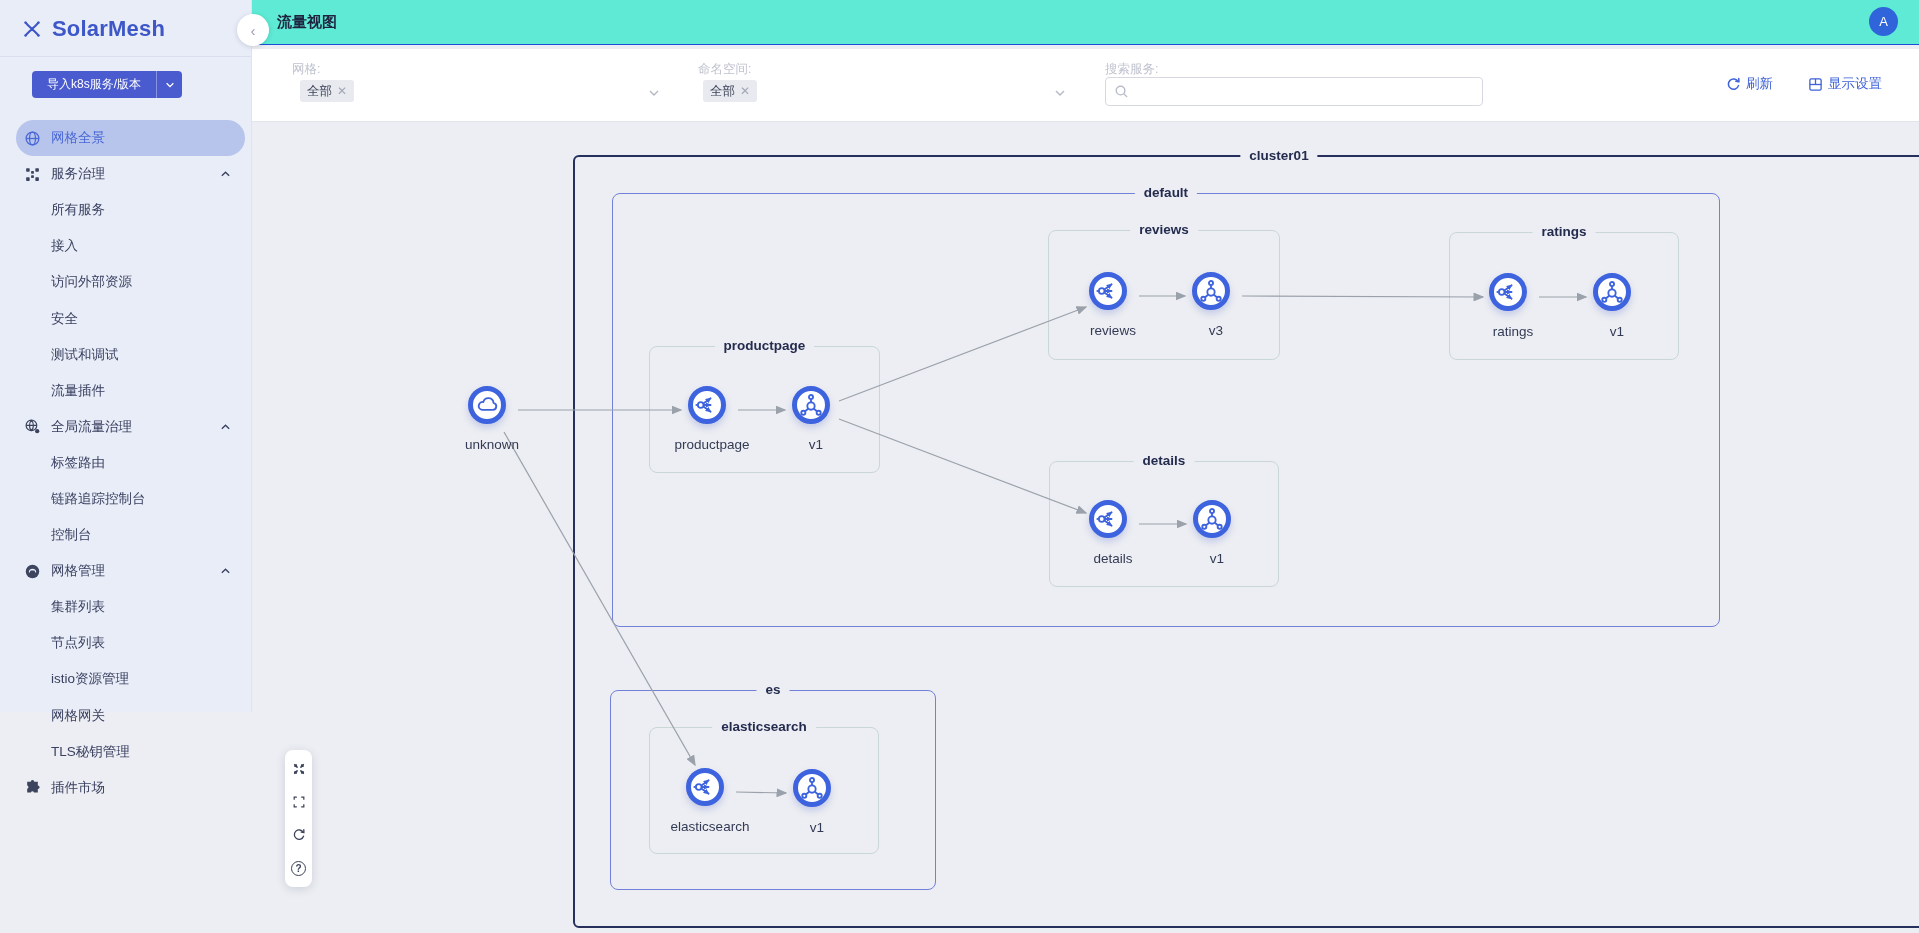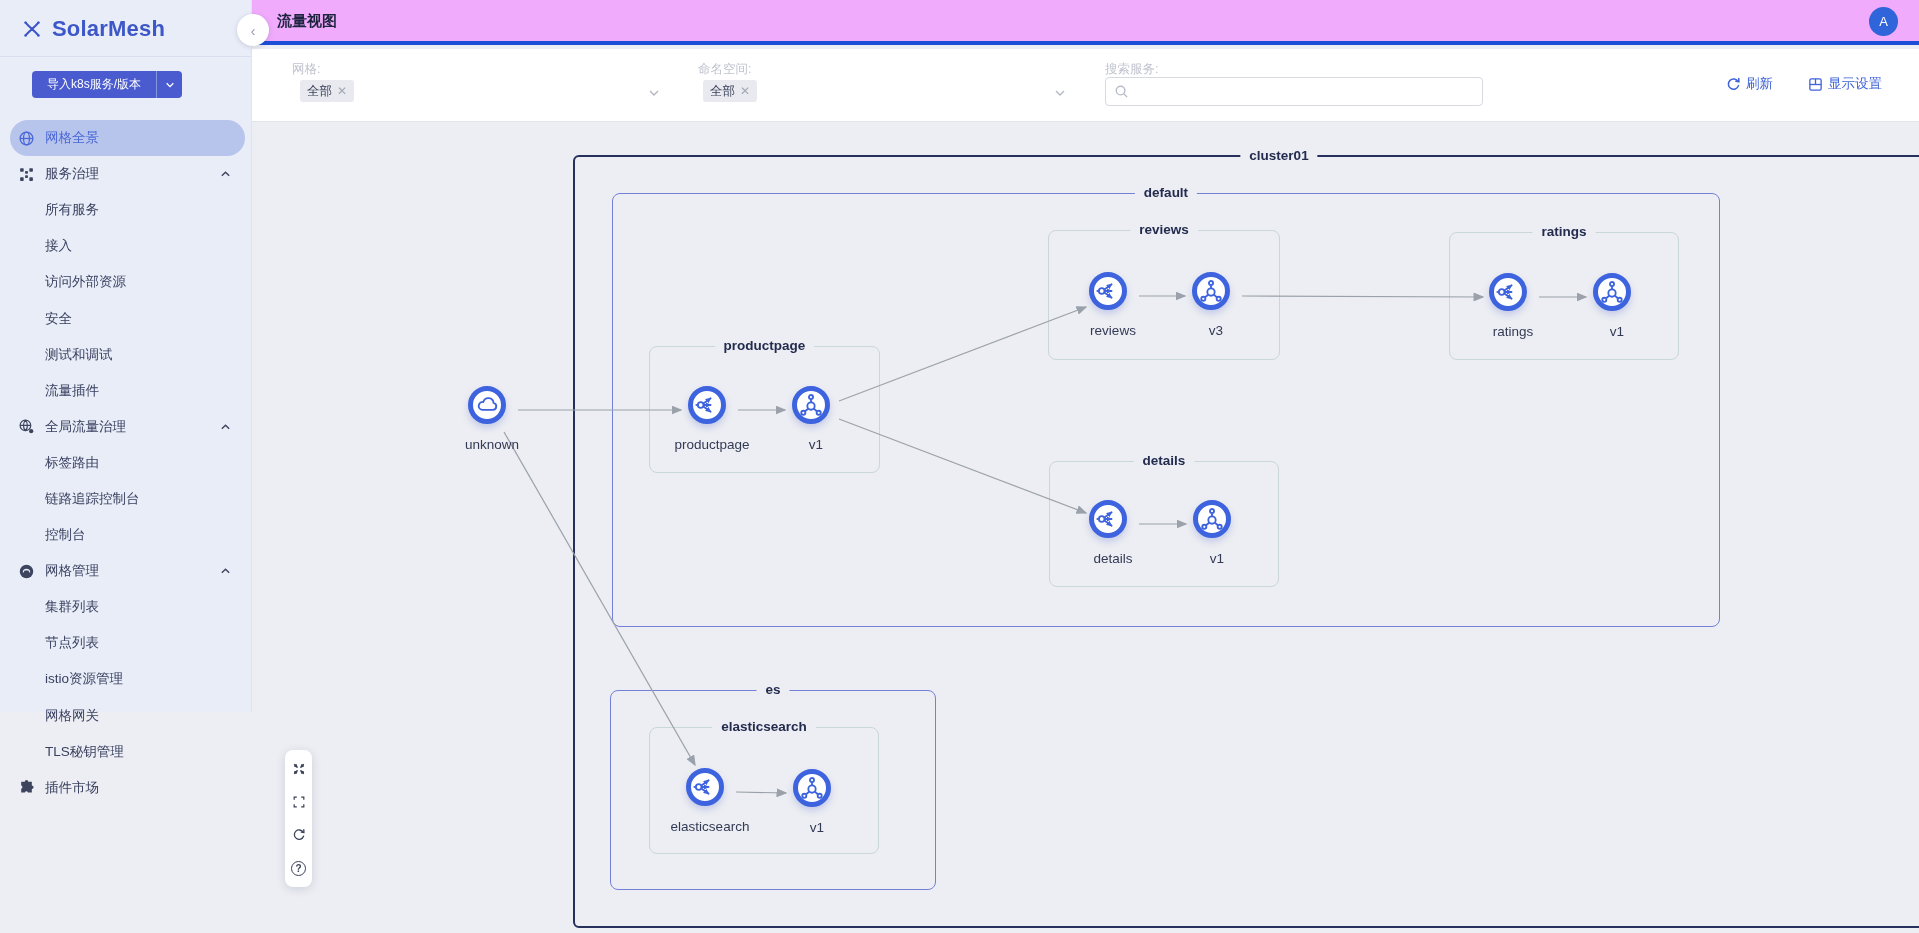--- a/index.html
+++ b/index.html
@@ -11,39 +11,39 @@
     background:#e9edf8; border-right:1px solid #dfe3f1; z-index:5; }
   .logo-row { display:flex; align-items:center; gap:9px; padding:16px 0 14px 21px; }
   .logo-text { font-size:22px; font-weight:bold; color:#3d57c8; letter-spacing:.2px; }
   .side-divider { height:1px; background:#d9def0; margin:0 0 14px 0; }
   .import-btn { margin:0 0 26px 32px; height:27px; width:150px; display:inline-flex;
     align-items:center; background:#4a5bd0; color:#fff; border:none; border-radius:4px;
     font-size:12px; cursor:pointer; }
   .import-btn .main { padding:0 10px; flex:1; white-space:nowrap; }
   .import-btn .split { width:26px; height:100%; border-left:1px solid rgba(255,255,255,.35);
     display:flex; align-items:center; justify-content:center; }
-  .nav { position:absolute; left:0; top:120px; right:0; }
+  .nav { position:absolute; left:0; top:120px; right:0;padding-left:6px; }
   .nav-item { height:36.1px; display:flex; align-items:center; font-size:13.5px;
     color:#3a4160; cursor:pointer; position:relative; padding-left:18px; }
   .nav-item .ic { width:17px; height:17px; margin-right:10px; display:inline-flex;
     color:#3c445e; flex:none; }
   .nav-item.child { padding-left:45px; }
   .nav-item.active { background:#b7c4ec; border-radius:18px; margin:0 6px 0 10px;
     padding-left:8px; color:#4a68d6; }
   .nav-item.active .ic { color:#4a68d6; }
   .chev-up { position:absolute; right:20px; top:50%; transform:translateY(-50%); display:flex; }
 
   .collapse-btn { position:absolute; left:237px; top:14px; width:32px; height:32px;
     border-radius:50%; background:#fff; box-shadow:0 1px 5px rgba(40,50,90,.18);
     display:flex; align-items:center; justify-content:center; color:#9aa0b4;
     font-size:15px; z-index:9; cursor:pointer; }
 
   
-  .header { position:absolute; left:252px; top:0; width:1667px; height:45px; background:#f0abfc;
-    border-bottom:4px solid #1d4ed8; z-index:4; }
+  .header { position:absolute; left:252px; top:0; width:1667px; height:45px; background:#5eead4;
+    border-bottom:1px solid #1d4ed8; z-index:4; }
   .page-title { position:absolute; left:25px; top:50%; transform:translateY(-50%);
     font-size:15px; font-weight:bold; color:#1e2440; }
   .avatar { position:absolute; right:21px; top:7px; width:29px; height:29px; border-radius:50%;
     background:#2f64da; color:#fff; font-size:13px; display:flex; align-items:center;
     justify-content:center; cursor:pointer; }
 
   
   .filterbar { position:absolute; left:252px; top:49px; width:1667px; height:73px;
     background:#fff; border-bottom:1px solid #e3e5ec; z-index:4; }
   .f-label { position:absolute; top:12px; font-size:12.5px; color:#c0c3cf; }

